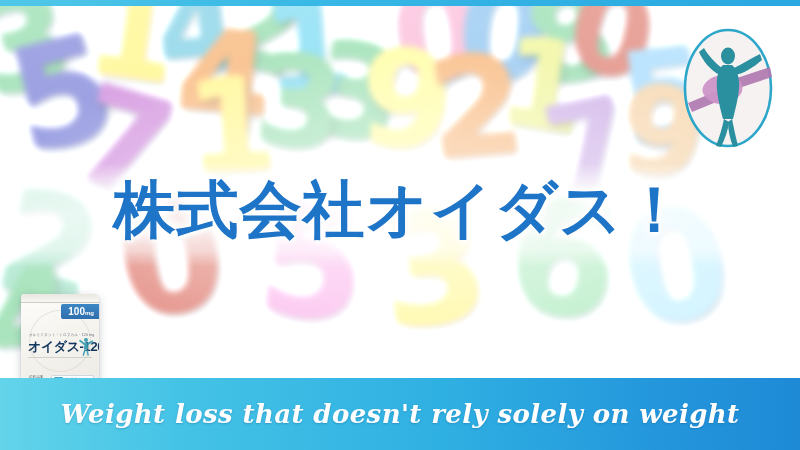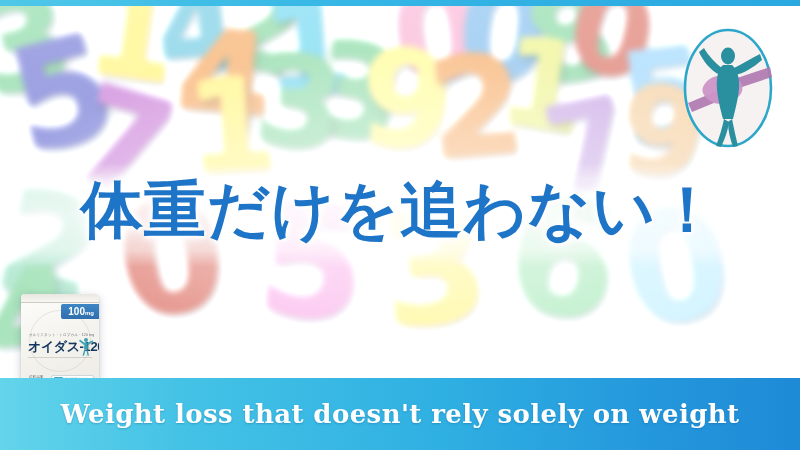--- a/index.html
+++ b/index.html
@@ -155,21 +155,21 @@
 
   
   #footer-bar {
     position:absolute; left:0; bottom:0; width:800px; height:72px;
     background:linear-gradient(90deg,#63d4ea 0%,#45c3e6 22%,#2fb0e2 55%,#2497dc 82%,#1e8ad6 100%);
   }
   #footer-text {
     position:absolute; left:0; top:0; width:800px; height:72px;
     display:flex; align-items:center; justify-content:center;
     font-family:"DejaVu Serif","Liberation Serif", serif;
-    font-weight:bold;
+    font-style:italic; font-weight:bold;
     font-size:26px; color:#ffffff;
     letter-spacing:0.4px;
     text-shadow:0 1px 2px rgba(20,90,140,0.35);
     white-space:nowrap;
   }
 </style>
 </head>
 <body>
 
 <div id="stage">
@@ -202,21 +202,21 @@
       <div class="num" style="left: 40px; top: 212px; font-size: 140px; color: rgb(159, 216, 192); transform: rotate(13deg); text-shadow: rgb(159, 216, 192) 2px 3px 0px, rgba(0, 0, 0, 0.1) 3px 5px 0px, rgba(90, 100, 115, 0.22) 5px 8px 10px;">2</div>
       <div class="num" style="left: 26px; top: 286px; font-size: 128px; color: rgb(143, 211, 166); transform: rotate(-5deg); text-shadow: rgb(143, 211, 166) 2px 3px 0px, rgba(0, 0, 0, 0.1) 3px 5px 0px, rgba(90, 100, 115, 0.22) 5px 8px 10px;">4</div>
       <div class="num" style="left: 660px; top: 106px; font-size: 120px; color: rgb(232, 200, 160); transform: rotate(6deg); text-shadow: rgb(232, 200, 160) 2px 3px 0px, rgba(0, 0, 0, 0.1) 3px 5px 0px, rgba(90, 100, 115, 0.22) 5px 8px 10px;">9</div>
       <div class="num" style="left: 586px; top: 120px; font-size: 118px; color: rgb(198, 168, 224); transform: rotate(-12deg); text-shadow: rgb(198, 168, 224) 2px 3px 0px, rgba(0, 0, 0, 0.1) 3px 5px 0px, rgba(90, 100, 115, 0.22) 5px 8px 10px;">7</div>
     </div>
   <div id="bg-haze"></div>
 
   <div id="top-bar"></div>
 
   <div id="headline-band"></div>
-  <div id="headline">体重だけを追わない！</div>
+  <div id="headline">株式会社オイダス！</div>
 
   <div id="logo-badge">
     <svg viewBox="0 0 92 122" xmlns="http://www.w3.org/2000/svg">
       <ellipse cx="46" cy="61" rx="43" ry="58" fill="#f7f2f2" stroke="#2ca6c9" stroke-width="2.6"></ellipse>
       <g opacity="0.92">
         <path d="M6 76 L40 62 L44 71 L10 85 Z" fill="#b07ab0"></path>
         <path d="M52 52 L88 40 L90 50 L54 62 Z" fill="#b07ab0"></path>
         <path d="M22 58 C30 44, 56 46, 60 58 C64 72, 40 82, 28 74 C20 68, 19 63, 22 58 Z" fill="#c98cc4" opacity="0.95"></path>
       </g>
       <g fill="#2a8f9e">

